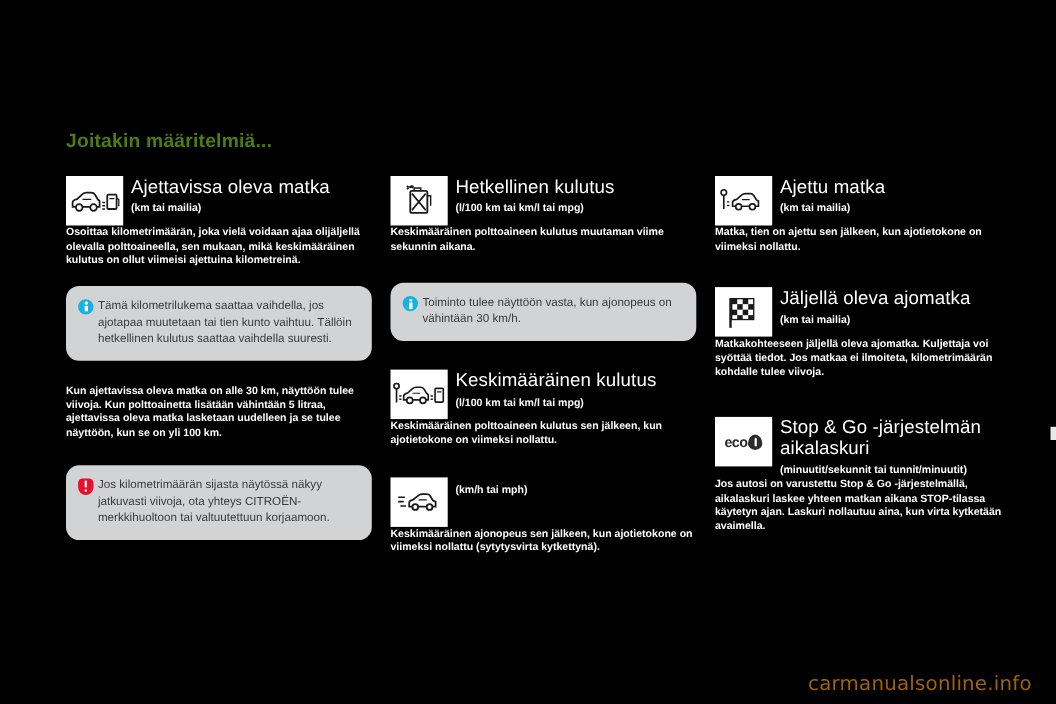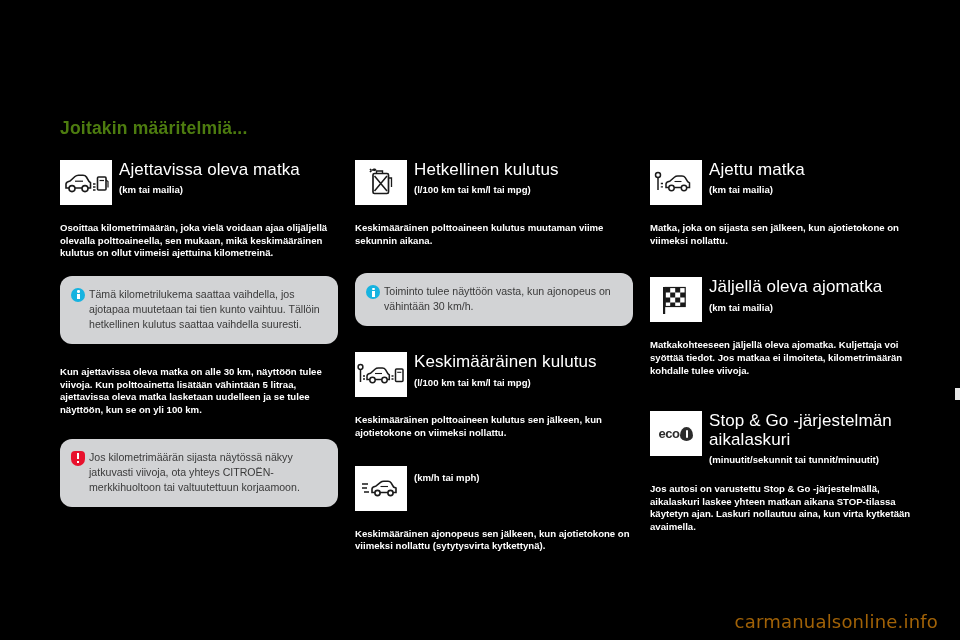--- a/index.html
+++ b/index.html
@@ -94,21 +94,21 @@
     font-weight: bold;
     line-height: 1.25;
     margin-top: 5px;
     color: #ffffff;
   }
   .def-body {
     font-size: 9.6px;
     font-weight: bold;
     line-height: 1.32;
     color: #ffffff;
-    margin-top: 17px;
+    margin-top: 1px;
   }
 
   
   .callout {
     background: #d2d3d5;
     color: #333333;
     display: flex;
     gap: 3px;
     padding: 11px 12px 12px 11px;
     font-weight: normal;
@@ -348,21 +348,21 @@
             <circle cx="17.5" cy="18" r="2.7" fill="#fff"></circle>
             <circle cx="30" cy="18" r="2.7" fill="#fff"></circle>
             <path d="M20.5 11.5 L27.5 11.5" stroke-width="1.1"></path>
           </svg>
         </div>
         <div class="def-head-text">
           <div class="def-title">Ajettu matka</div>
           <div class="def-unit">(km tai mailia)</div>
         </div>
       </div>
-      <div class="def-body">Matka, joka on sijasta sen jälkeen, kun ajotietokone on viimeksi nollattu.</div>
+      <div class="def-body">Matka, tien on ajettu sen jälkeen, kun ajotietokone on viimeksi nollattu.</div>
     </div>
 
     <div class="def mt-30">
       <div class="def-head">
         <div class="icon-box">
           <svg width="34" height="34" viewBox="0 0 34 34" fill="none">
             <rect x="4" y="4" width="2.2" height="27" fill="#1a1a1a"></rect>
             <g fill="#1a1a1a">
               <rect x="6.2" y="4.5" width="5" height="5"></rect>
               <rect x="16.2" y="4.5" width="5" height="5"></rect>

